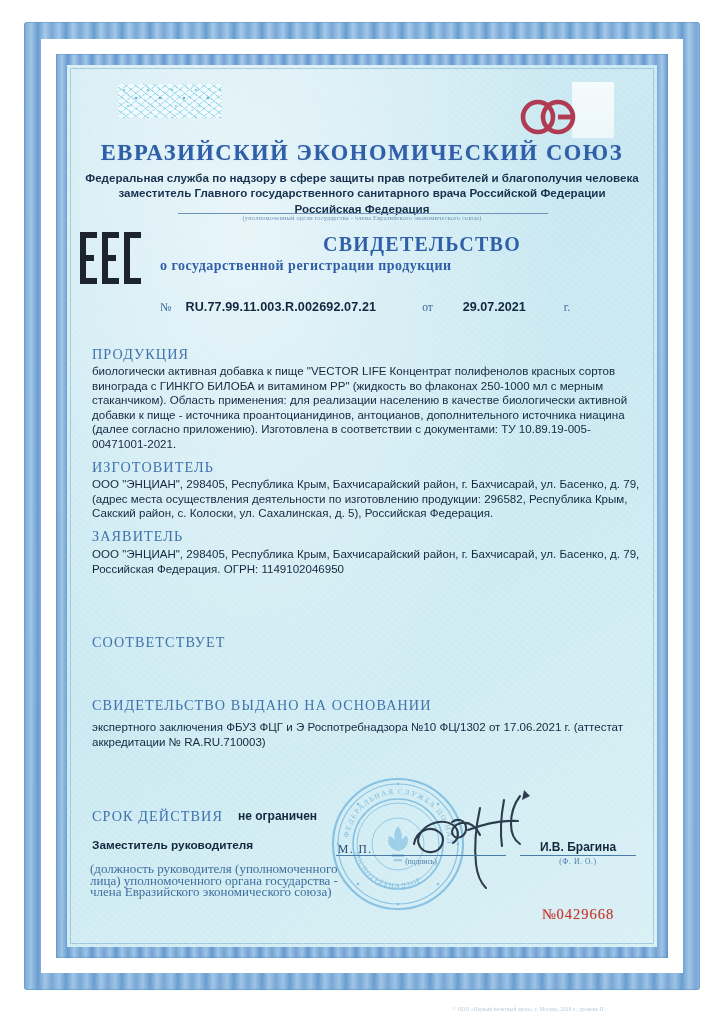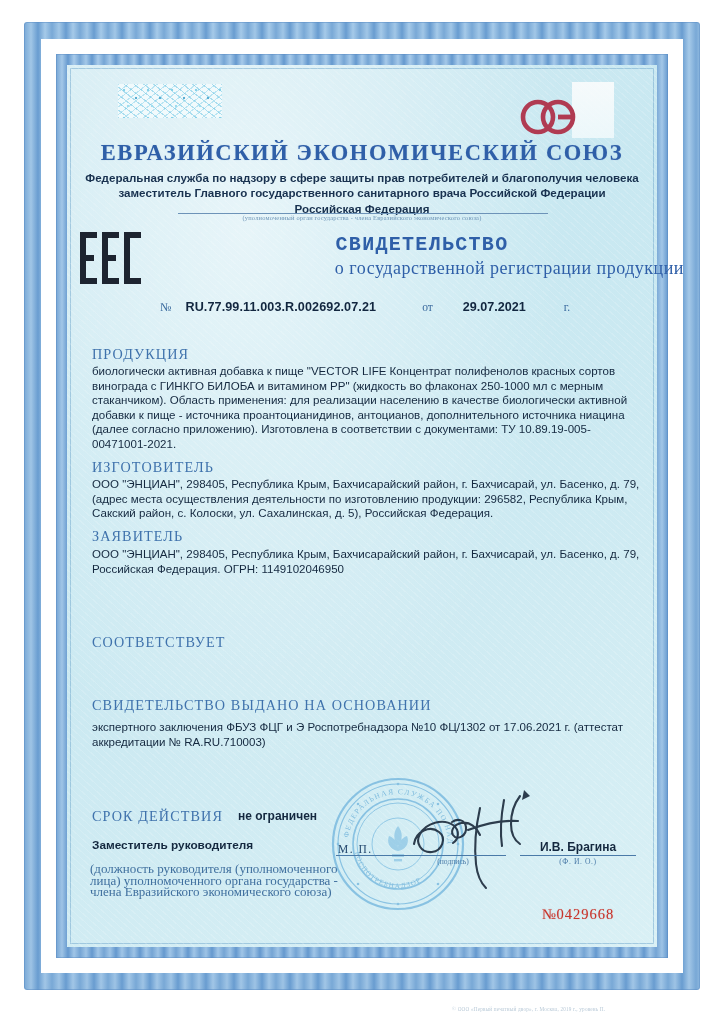--- a/index.html
+++ b/index.html
@@ -176,34 +176,34 @@
     left: 78px; top: 228px;
     width: 66px; height: 60px;
   }
 
   
   .cert-title {
     position: absolute;
     left: 160px; right: 40px;
     top: 233px;
     text-align: center;
-    font-family: Liberation Mono, monospace;
+    font-family: Liberation Serif, serif;
     font-weight: bold;
     font-size: 20px;
     letter-spacing: 1.3px;
     color: #2f5fa8;
   }
   .cert-subtitle {
     position: absolute;
     left: 160px; right: 40px;
     top: 258px;
-    text-align: right;
-    font-family: "Liberation Serif", serif;
-    font-weight: normal;
-    font-size: 18px;
+    text-align: left;
+    font-family: "Liberation Serif", serif;
+    font-weight: bold;
+    font-size: 14px;
     letter-spacing: 0.5px;
     color: #2f5fa8;
   }
 
   
   .numline {
     position: absolute;
     left: 160px;
     top: 300px;
     width: 420px;
@@ -323,21 +323,20 @@
     color: #24486e;
   }
   #sign-caption {
     position: absolute;
     left: 336px; top: 857px;
     width: 170px;
     text-align: center;
     font-family: "Liberation Serif", serif;
     font-size: 7.6px;
     color: #4a7aa8;
-    padding-left: 32px;
   }
   #sig-name {
     position: absolute;
     left: 520px; top: 840px;
     width: 116px;
     text-align: center;
     font-size: 12px;
     font-weight: bold;
     color: #14283f;
   }

